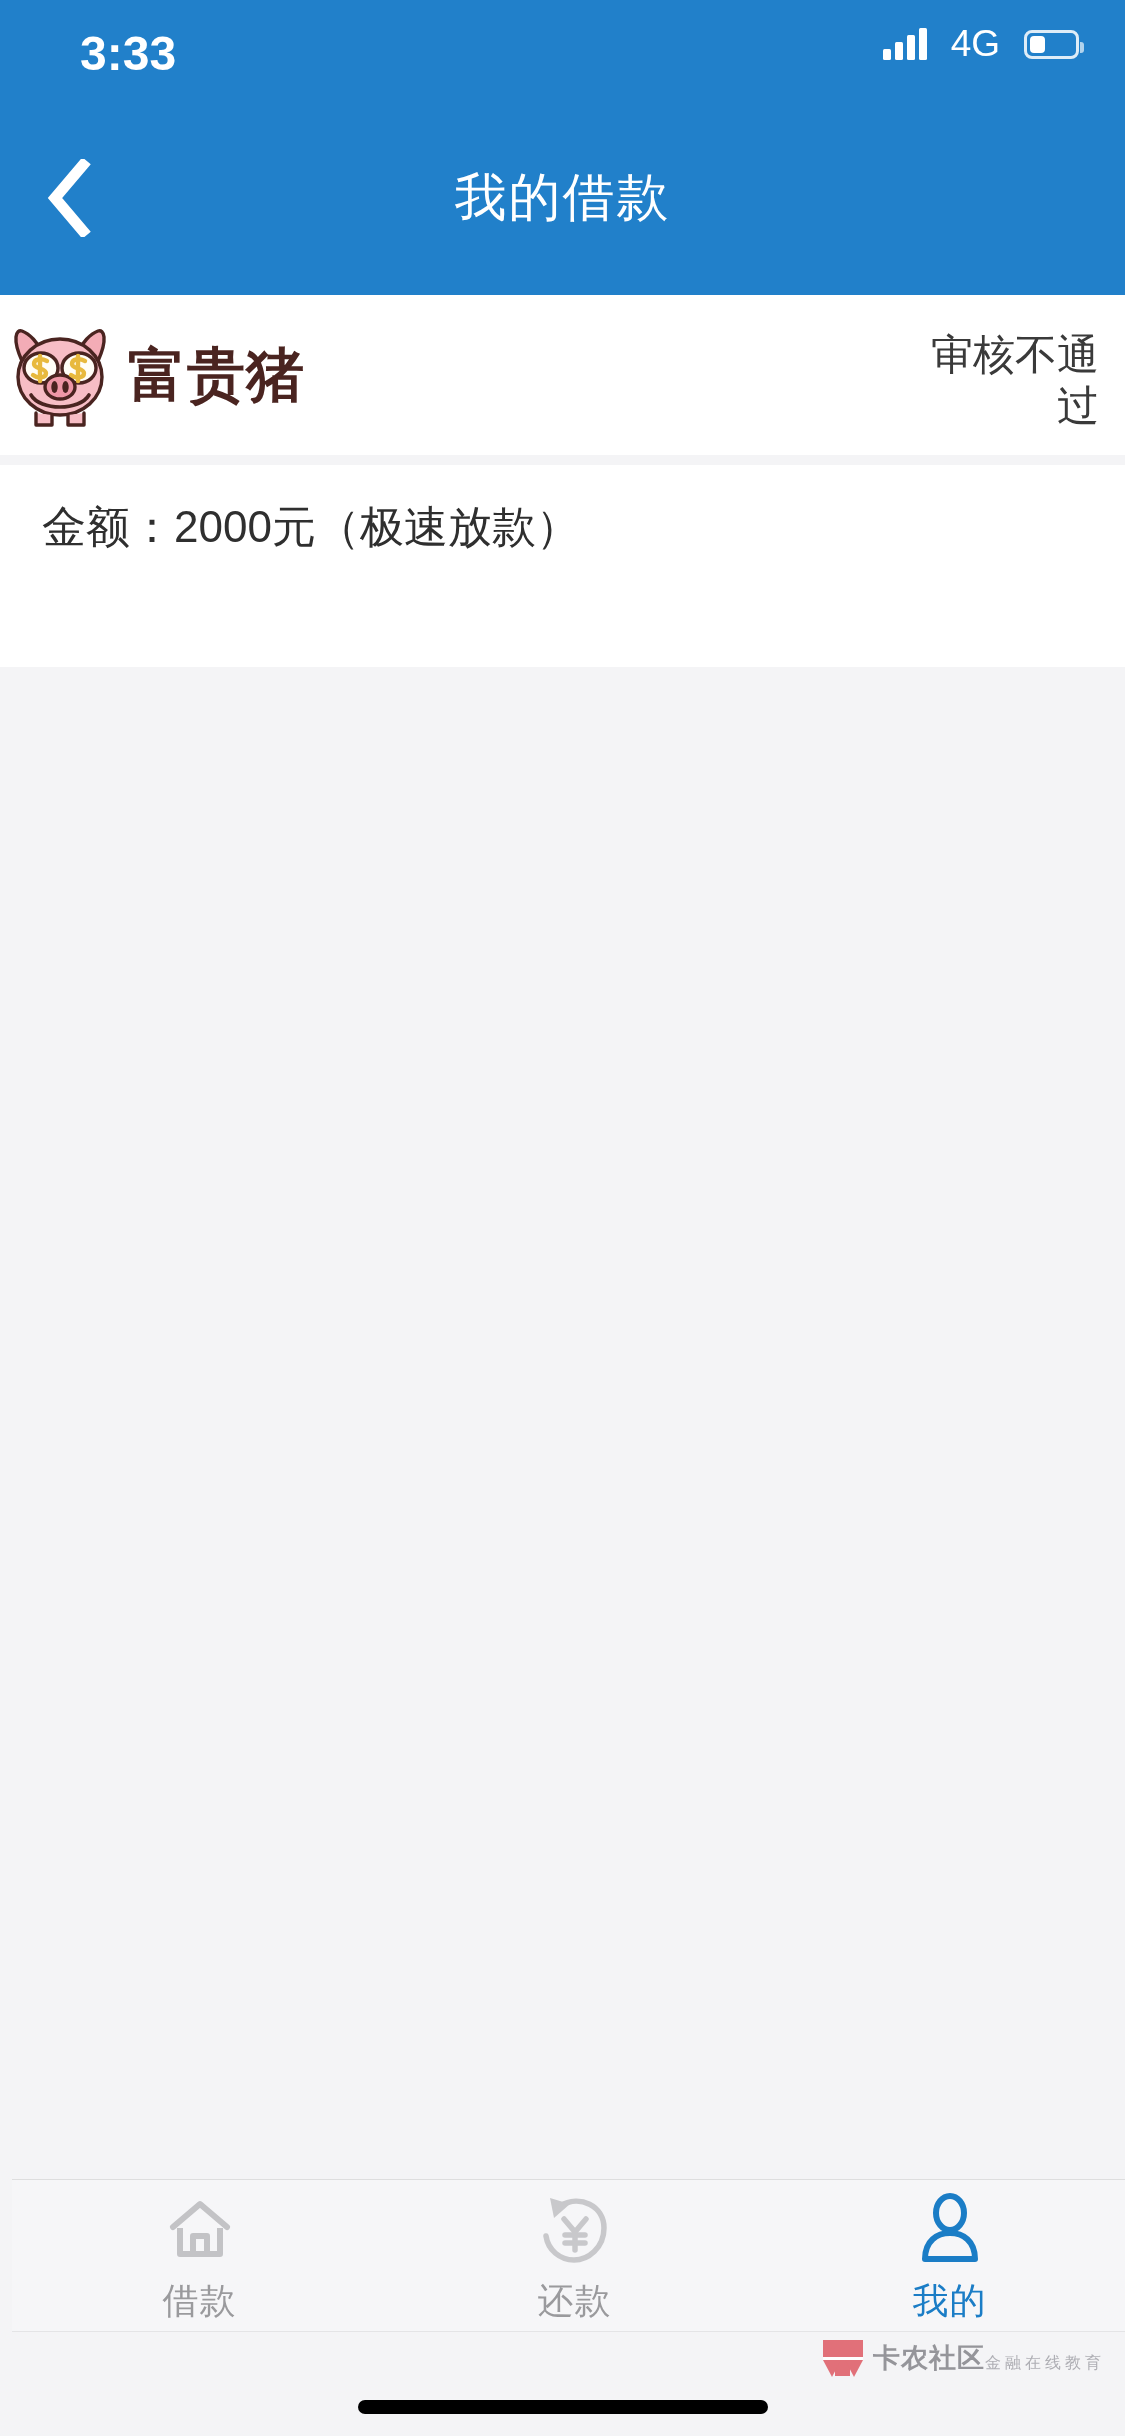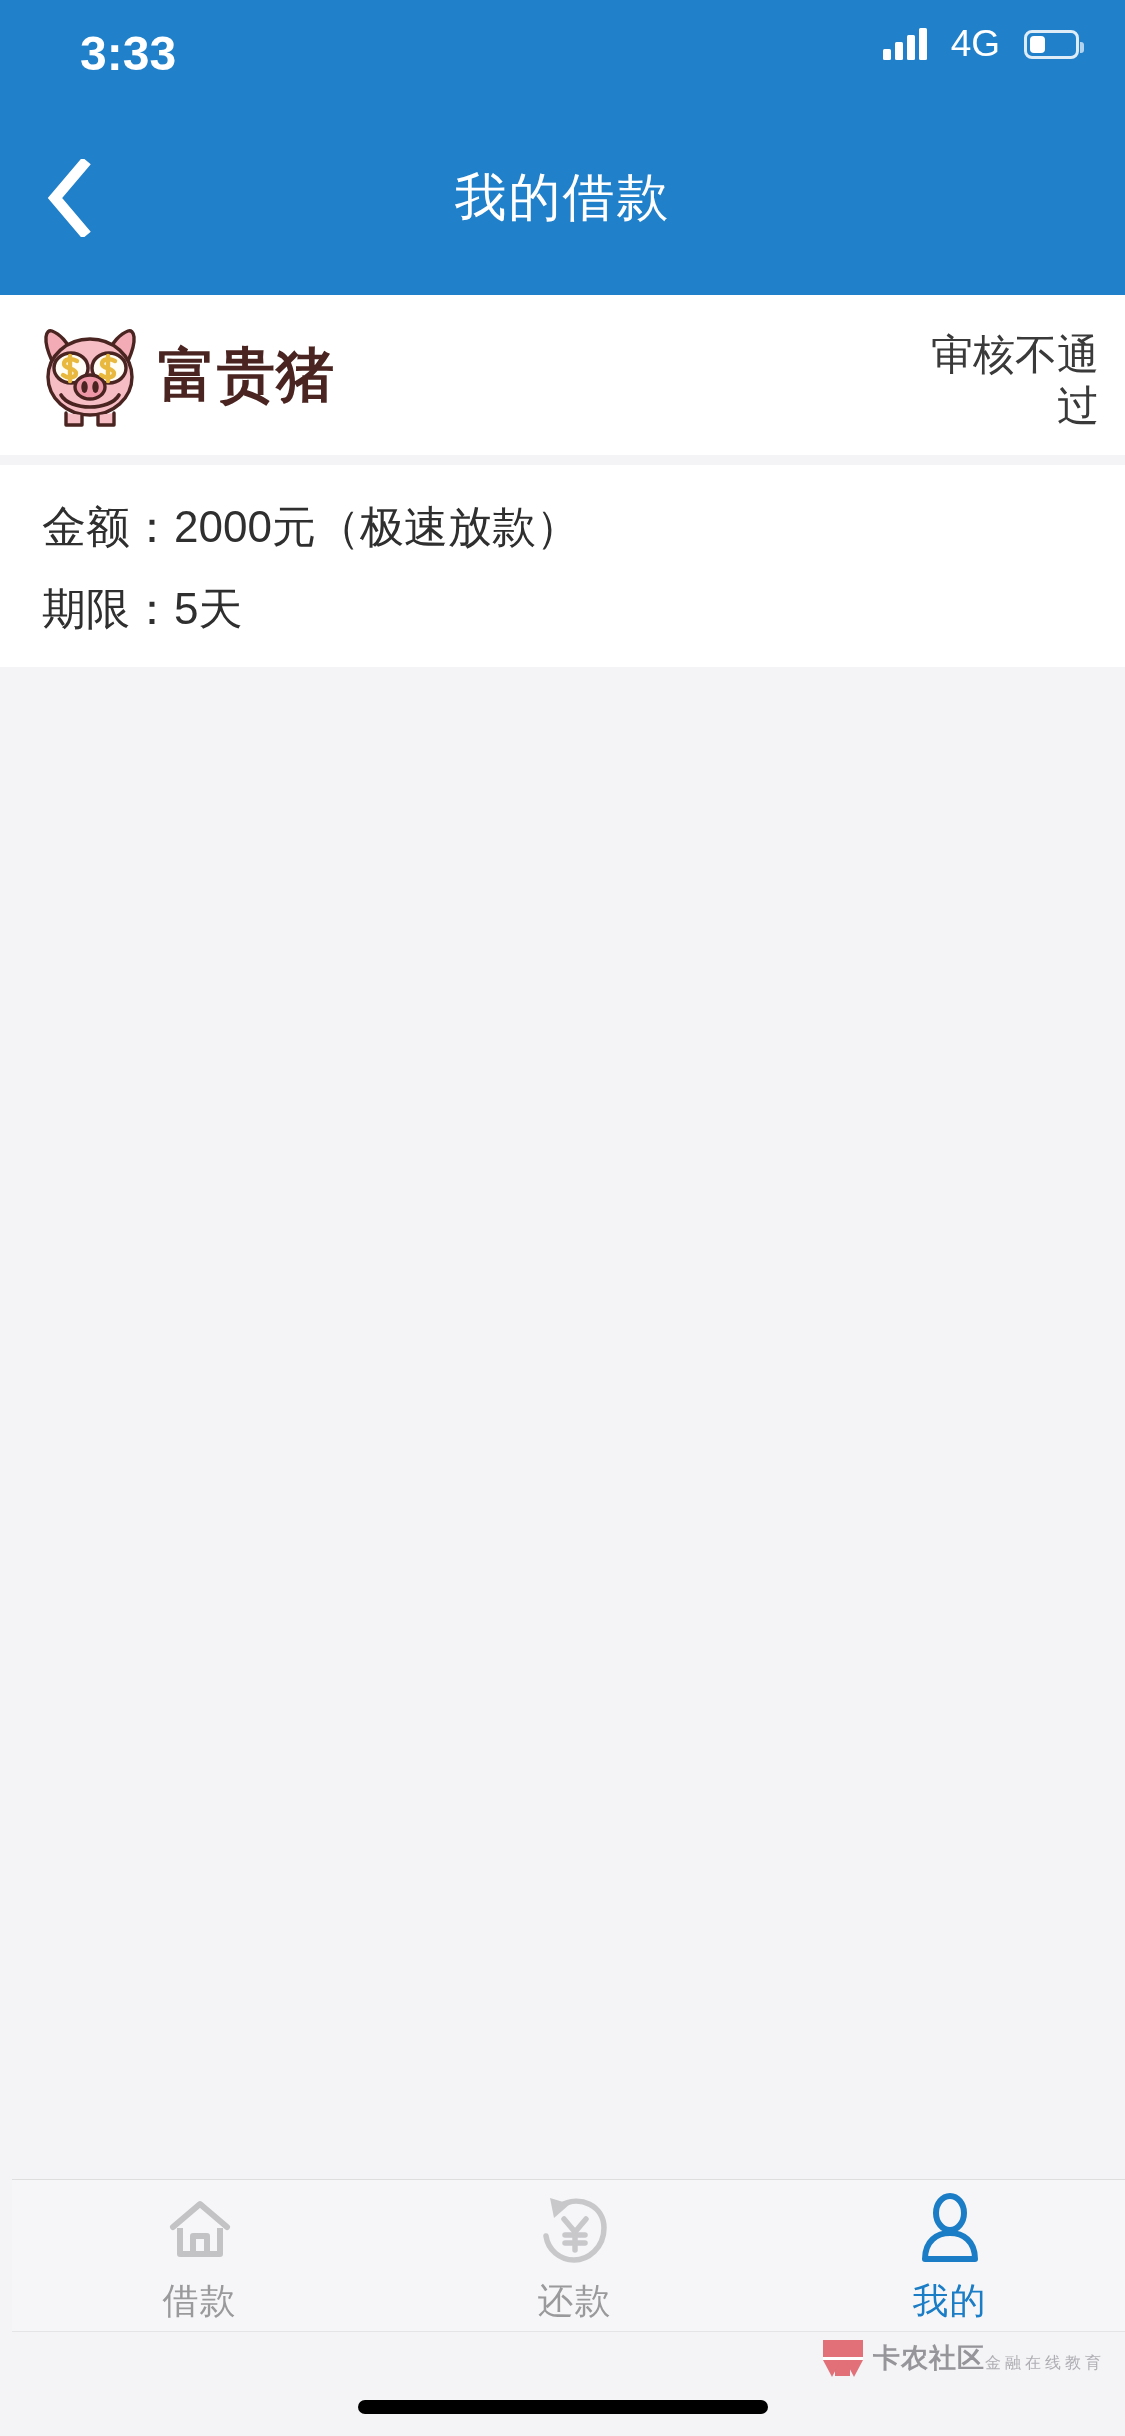--- a/index.html
+++ b/index.html
@@ -44,21 +44,21 @@
     position:absolute; left:0; top:0; width:1125px; height:195px;
     display:flex; align-items:center; justify-content:center;
     font-size:52px; color:#ffffff; font-weight:400; letter-spacing:2px;
   }
 
   
   .card-top {
     position:absolute; top:295px; left:0; width:1125px; height:160px;
     background:#ffffff; display:flex; align-items:center;
   }
-  .brand { display:flex; align-items:center; padding-left:30px; }
+  .brand { display:flex; align-items:center; }
   .pig { width:120px; height:112px; flex:0 0 auto; }
   .brand-name {
     font-size:58px; font-weight:bold; color:#4a2420; letter-spacing:1px;
     margin-left:8px; line-height:1;
     font-family:"DejaVu Sans", "Liberation Sans", sans-serif;
   }
   .status-text {
     position:absolute; right:26px; top:34px; width:200px;
     text-align:right; font-size:42px; line-height:1.22; color:#3a3a3a;
   }
@@ -170,21 +170,20 @@
       </span>
       <span class="brand-name">富贵猪</span>
     </div>
     <div class="status-text">审核不通过</div>
   </div>
 
   <div class="card-gap"></div>
 
   <div class="card-body">
     <div class="detail-row">金额：2000元（极速放款）</div>
-    <div class="detail-row">期限：5天</div>
   </div>
 
   <div class="filler"></div>
 
   <div class="tabbar">
 
     <div class="tab">
       <span class="tab-icon">
         <svg width="70" height="70" viewBox="0 0 70 70" aria-hidden="true">
           <path d="M8 33 L35 10 L62 33" fill="none" stroke="#c3c3c6" stroke-width="6" stroke-linecap="round" stroke-linejoin="round"></path>

